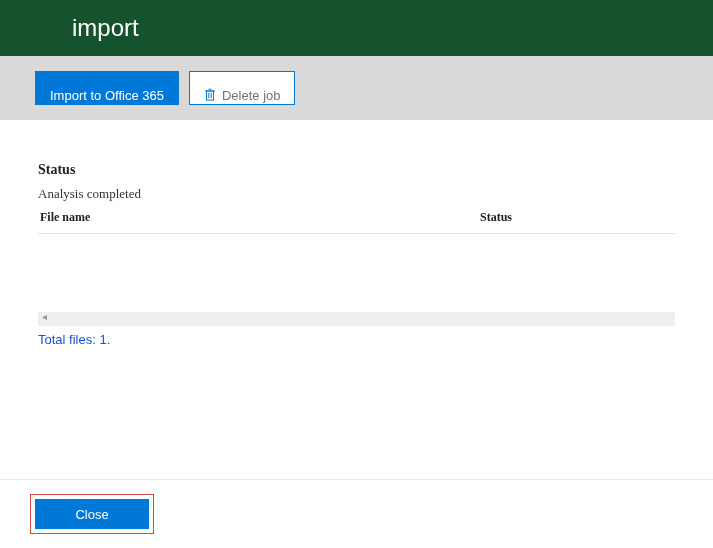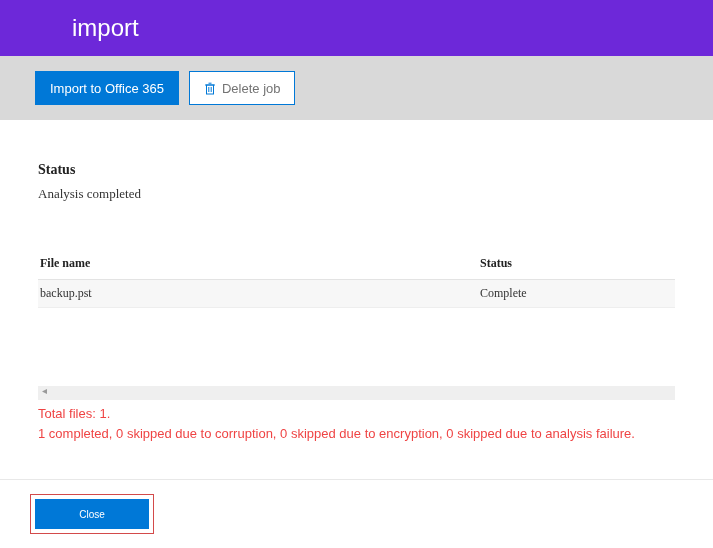--- a/index.html
+++ b/index.html
@@ -6,39 +6,39 @@
     body {
       font-family: "Segoe UI", Arial, sans-serif;
       font-size: 13px;
       color: #333;
       width: 713px;
       height: 548px;
       background: #fff;
       overflow: hidden;
     }
     .header {
-      background: #6d28d9;
+      background: #14532d;
       color: #fff;
       padding: 14px 0 14px 72px;
       font-size: 24px;
       font-weight: 300;
     }
     .toolbar {
       background: #d9d9d9;
       padding: 15px 0 15px 35px;
       display: flex;
       gap: 10px;
     }
     .btn {
       font-family: inherit;
       font-size: 13px;
       height: 32px;
       padding: 16px 14px;
       display: inline-flex;
-      align-items: center;
+      align-items: flex-start;
       justify-content: center;
       cursor: pointer;
       border: 1px solid transparent;
     }
     .btn-primary {
       background: #0078d7;
       color: #fff;
       border-color: #0078d7;
     }
     .btn-outline {
@@ -56,21 +56,20 @@
     }
     .status-heading {
       font-weight: 600;
       font-size: 14px;
       color: #222;
       margin-bottom: 8px;
     }
     .status-text {
       font-size: 13px;
       color: #333;
-      margin-bottom: 46px;
     }
     .grid {
       width: 100%;
     }
     .grid-header {
       display: flex;
       border-bottom: 1px solid #e3e3e3;
       background: #fff;
       align-items: flex-end;
     }
@@ -103,21 +102,21 @@
       position: absolute;
       left: 4px;
       top: -1px;
       font-size: 10px;
       color: #999;
     }
     .summary {
       margin-top: 4px;
       padding: 0 38px;
       font-size: 13px;
-      color: #ef4444;
+      color: #1d4ed8;
       line-height: 1.5;
     }
     .footer {
       position: absolute;
       left: 0;
       right: 0;
       bottom: 0;
       padding: 14px 0 14px 30px;
       border-top: 1px solid #e8e8e8;
     }
@@ -126,21 +125,21 @@
       display: inline-block;
       padding: 4px;
     }
     .btn-close {
       background: #0078d7;
       color: #fff;
       border: none;
       width: 114px;
       height: 30px;
       font-family: inherit;
-      font-size: 10px;
+      font-size: 13px;
       cursor: pointer;
     }
   </style>
 </head>
 <body>
 
 <div class="header">
   <span>import</span>
 </div>
 
@@ -164,32 +163,27 @@
 
 <div class="content">
   <div class="status-heading">Status</div>
   <div class="status-text">Analysis completed</div>
 
   <div class="grid">
     <div class="grid-header">
       <div class="col-file">File name</div>
       <div class="col-status">Status</div>
     </div>
-    <div class="grid-row">
-      <div class="col-file">backup.pst</div>
-      <div class="col-status">Complete</div>
-    </div>
   </div>
 
   <div class="scroll-stub"></div>
 </div>
 
 <div class="summary">
   <div>Total files: 1.</div>
-  <div>1 completed, 0 skipped due to corruption, 0 skipped due to encryption, 0 skipped due to analysis failure.</div>
 </div>
 
 <div class="footer">
   <span class="close-wrap">
     <button class="btn-close">
       <span>Close</span>
     </button>
   </span>
 </div>
 

